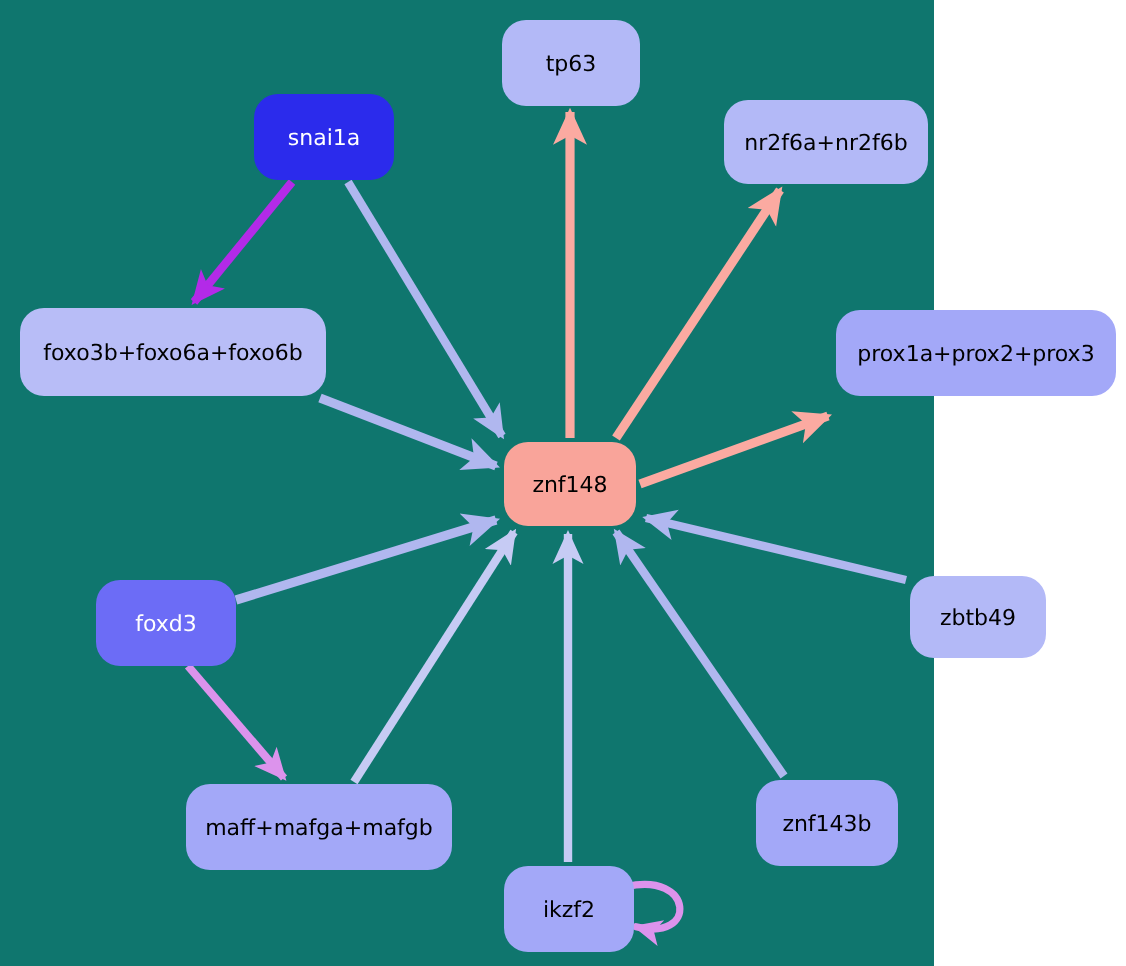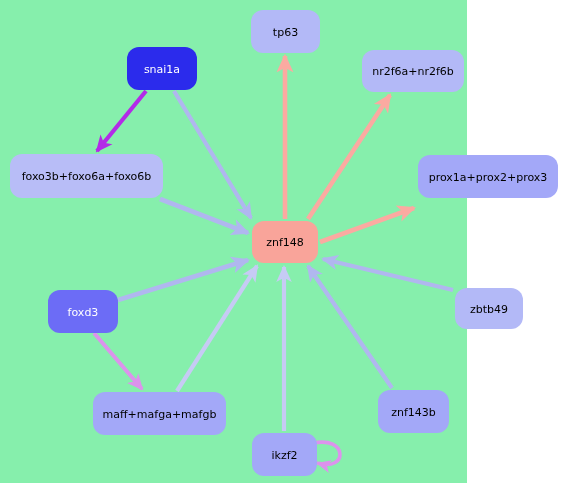--- a/index.html
+++ b/index.html
@@ -10,21 +10,21 @@
   body {
     width: 563px;
     height: 483px;
     font-family: "DejaVu Sans", sans-serif;
     overflow: hidden;
   }
   #graph-root {
     position: relative;
     width: 467px;
     height: 483px;
-    background: #86efac;
+    background: #0f766e;
   }
   svg.graph-canvas {
     position: absolute;
     top: 0;
     left: 0;
     width: 563px;
     height: 483px;
     display: block;
   }
   .node-label {

